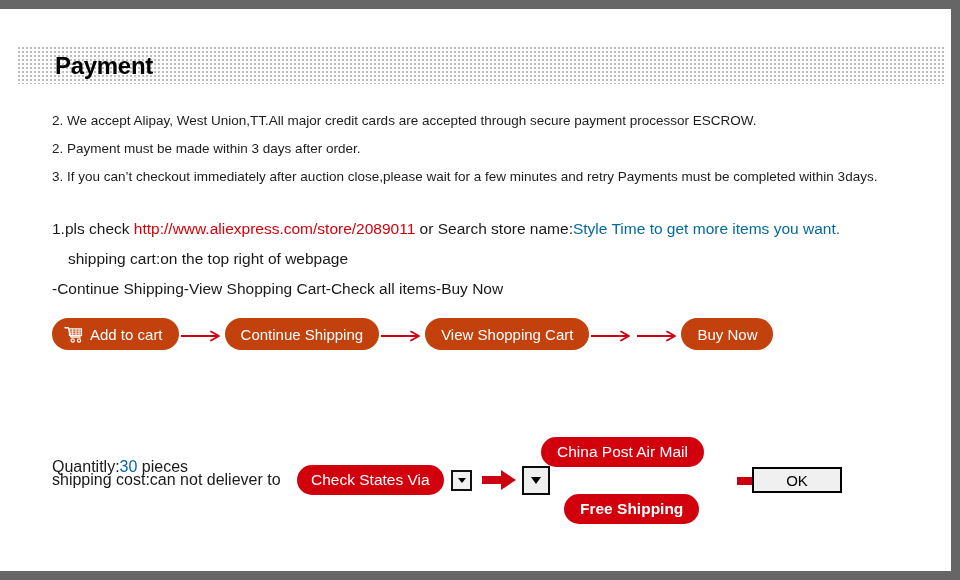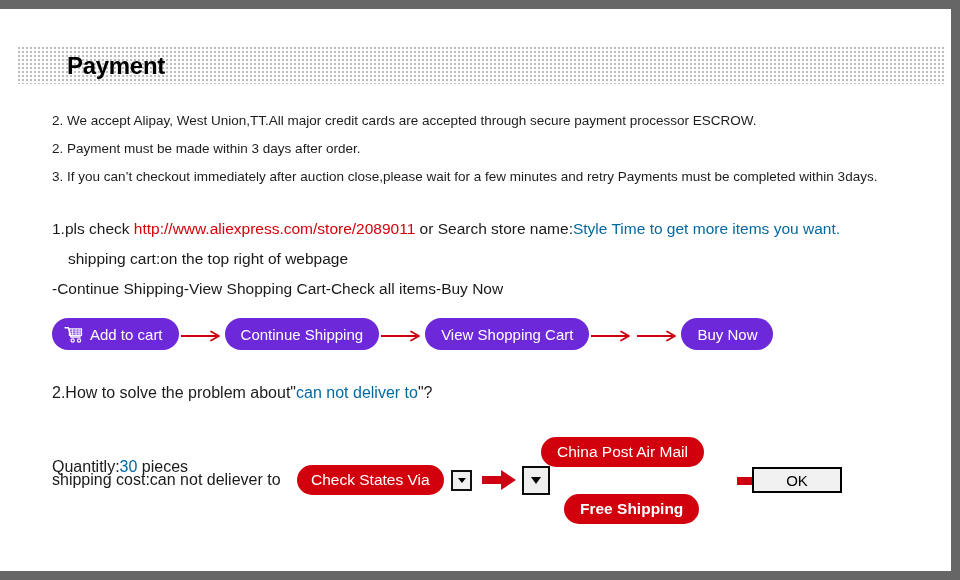--- a/index.html
+++ b/index.html
@@ -56,21 +56,21 @@
       radial-gradient(circle at 1px 1px, #bdbdbd 0.9px, rgba(0,0,0,0) 1.1px);
     background-size: 4px 4px;
     display: flex;
     align-items: center;
   }
   .section-header .title {
     font-size: 24px;
     font-weight: bold;
     color: #000000;
     letter-spacing: -0.3px;
-    margin-left: 49px;
+    margin-left: 37px;
     font-family: "Liberation Sans", sans-serif;
   }
 
   
   .para-block {
     position: absolute;
     left: 52px;
     top: 104px;
     width: 880px;
   }
@@ -114,21 +114,21 @@
 
   
   .flow {
     position: absolute;
     left: 52px;
     top: 309px;
     display: flex;
     align-items: center;
   }
   .pill {
-    background: #6d28d9;
+    background: #c2410c;
     color: #ffffff;
     border-radius: 16px;
     height: 32px;
     display: flex;
     align-items: center;
     justify-content: center;
     padding: 0 16px;
     font-size: 15px;
     white-space: nowrap;
     box-sizing: border-box;
@@ -349,21 +349,20 @@
         <path d="M2 6 H38" stroke="#cc0010" stroke-width="1.8"></path>
         <path d="M32 1.5 L40 6 L32 10.5" fill="none" stroke="#cc0010" stroke-width="1.8" stroke-linecap="round" stroke-linejoin="round"></path>
       </svg>
     </span>
 
     <div class="pill">
       <span>Buy Now</span>
     </div>
   </div>
 
-  <div class="question"><span>2.How to solve the problem about"</span><span class="red">can not deliver to</span><span>"?</span></div>
 
   <div class="calc">
 
     <div class="qty"><span>Quantitly:</span><span class="red">30</span><span> pieces</span></div>
 
     <div class="cost-label">shipping cost:can not deliever to</div>
 
     <div class="pill-country">
       <span>Check States Via</span>
     </div>

